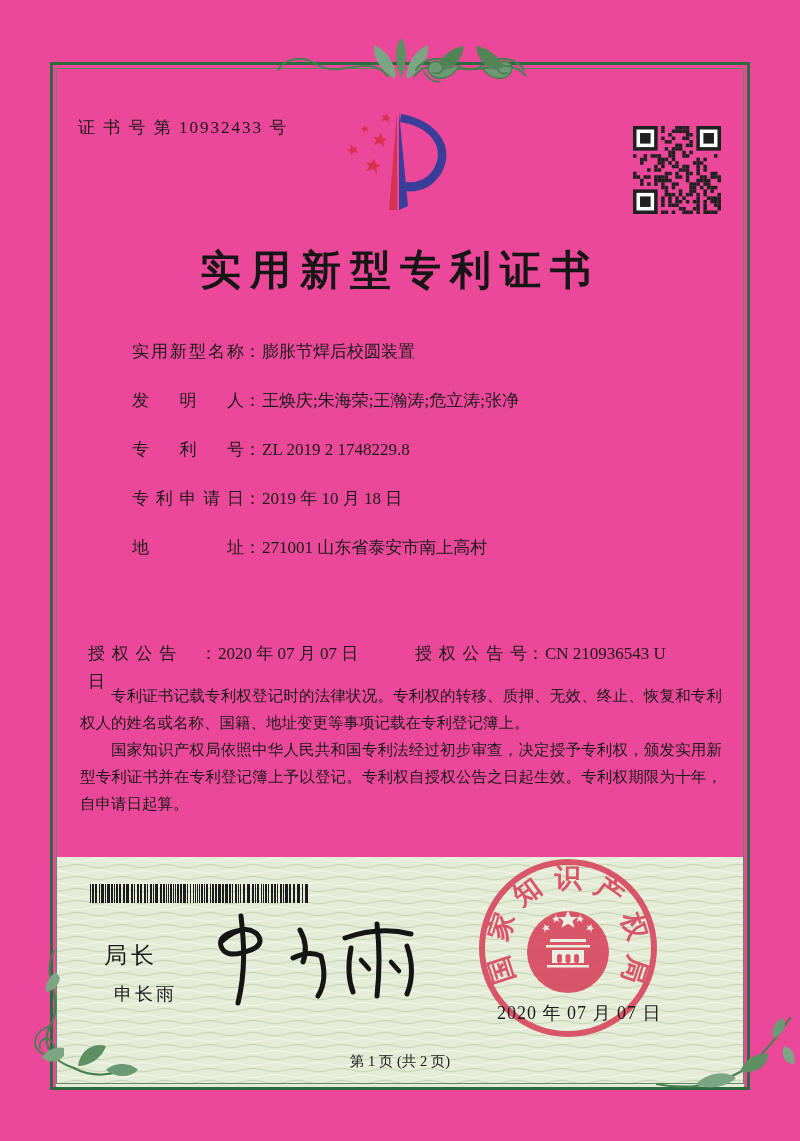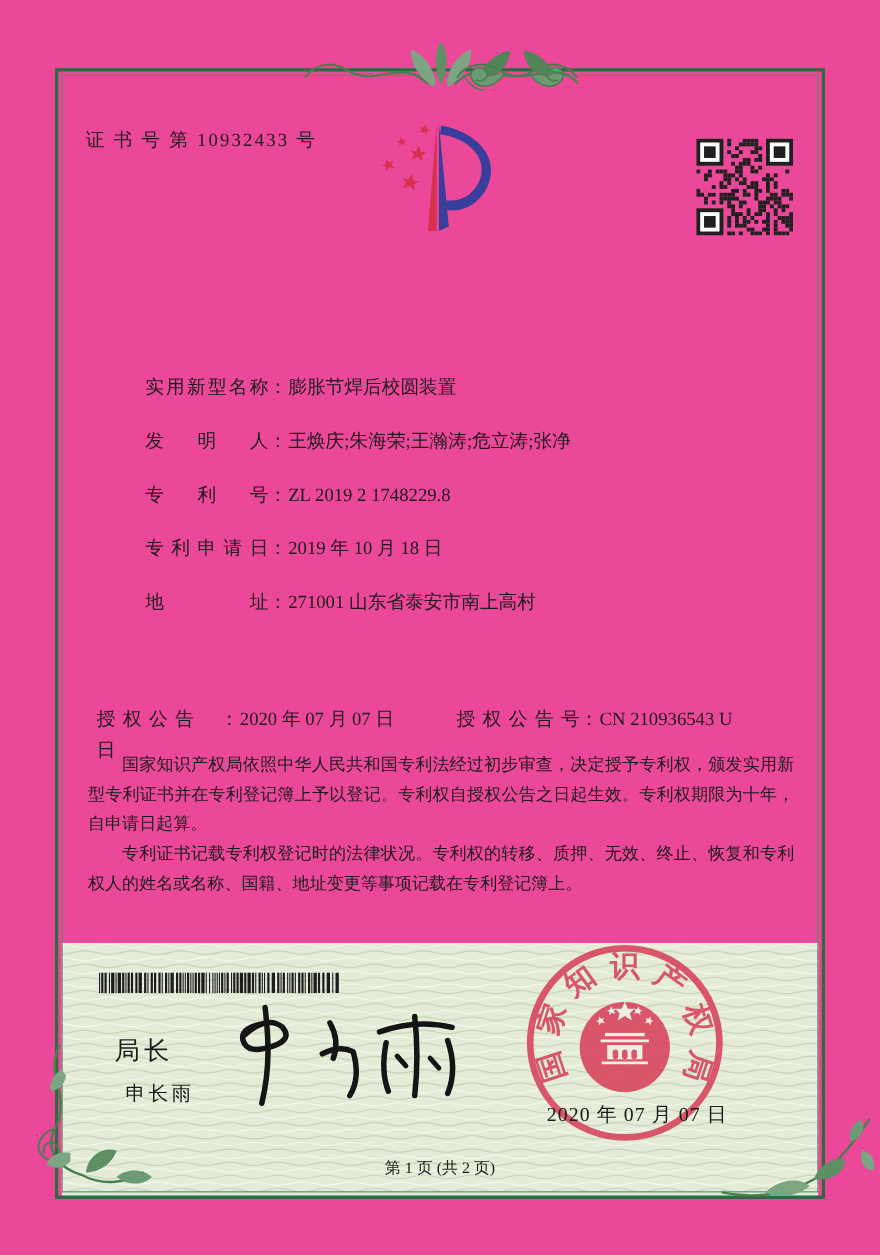--- a/index.html
+++ b/index.html
@@ -346,20 +346,21 @@
       <rect x="3.52" y="3.52" width="17.6" height="17.6" fill="#fff"></rect>
       <rect x="7.04" y="7.04" width="10.56" height="10.56" fill="#202020"></rect>
       <rect x="63.36" y="0" width="24.64" height="24.64" fill="#202020"></rect>
       <rect x="66.88" y="3.52" width="17.6" height="17.6" fill="#fff"></rect>
       <rect x="70.4" y="7.04" width="10.56" height="10.56" fill="#202020"></rect>
       <rect x="0" y="63.36" width="24.64" height="24.64" fill="#202020"></rect>
       <rect x="3.52" y="66.88" width="17.6" height="17.6" fill="#fff"></rect>
       <rect x="7.04" y="70.4" width="10.56" height="10.56" fill="#202020"></rect>
     </svg>
 
+  <div class="abs title">实用新型专利证书</div>
 
   <div class="abs fields">
     <div class="frow">
       <span class="flabel" style="letter-spacing: 2px;">实用新型名称</span><span class="fcolon">：</span><span>膨胀节焊后校圆装置</span>
     </div>
     <div class="frow">
       <span class="flabel" style="letter-spacing: 30.5px;">发明人</span><span class="fcolon">：</span><span>王焕庆;朱海荣;王瀚涛;危立涛;张净</span>
     </div>
     <div class="frow">
       <span class="flabel" style="letter-spacing: 30.5px;">专利号</span><span class="fcolon">：</span><span>ZL 2019 2 1748229.8</span>
@@ -373,22 +374,22 @@
   </div>
 
   <div class="abs grant-row">
     <span class="flabel" style="letter-spacing: 6.75px;">授权公告日</span><span class="fcolon">：</span><span>2020 年 07 月 07 日</span>
     <span class="grant-right">
       <span class="flabel" style="letter-spacing: 6.75px;">授权公告号</span><span class="fcolon">：</span><span>CN 210936543 U</span>
     </span>
   </div>
 
   <div class="abs paras">
+    <p>专利证书记载专利权登记时的法律状况。专利权的转移、质押、无效、终止、恢复和专利权人的姓名或名称、国籍、地址变更等事项记载在专利登记簿上。</p>
     <p>国家知识产权局依照中华人民共和国专利法经过初步审查，决定授予专利权，颁发实用新型专利证书并在专利登记簿上予以登记。专利权自授权公告之日起生效。专利权期限为十年，自申请日起算。</p>
-    <p>专利证书记载专利权登记时的法律状况。专利权的转移、质押、无效、终止、恢复和专利权人的姓名或名称、国籍、地址变更等事项记载在专利登记簿上。</p>
   </div>
 
   <svg class="abs barcode" id="barcodesvg" width="222" height="19" viewBox="0 0 222 19">
       <rect x="0" y="0" width="1" height="19" fill="#1c1c1c"></rect>
       <rect x="2" y="0" width="2" height="19" fill="#1c1c1c"></rect>
       <rect x="5" y="0" width="2" height="19" fill="#1c1c1c"></rect>
       <rect x="9" y="0" width="1" height="19" fill="#1c1c1c"></rect>
       <rect x="11" y="0" width="3" height="19" fill="#1c1c1c"></rect>
       <rect x="15" y="0" width="1" height="19" fill="#1c1c1c"></rect>
       <rect x="17" y="0" width="3" height="19" fill="#1c1c1c"></rect>

